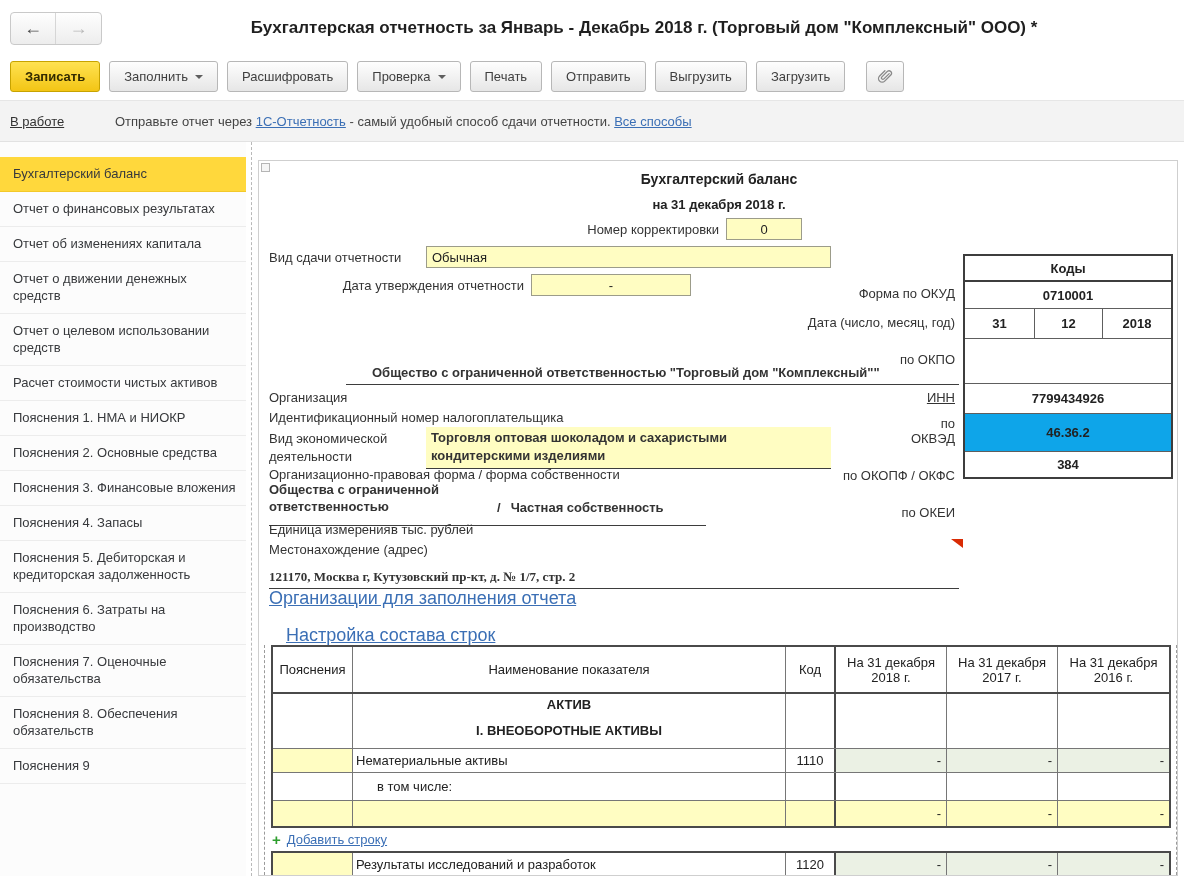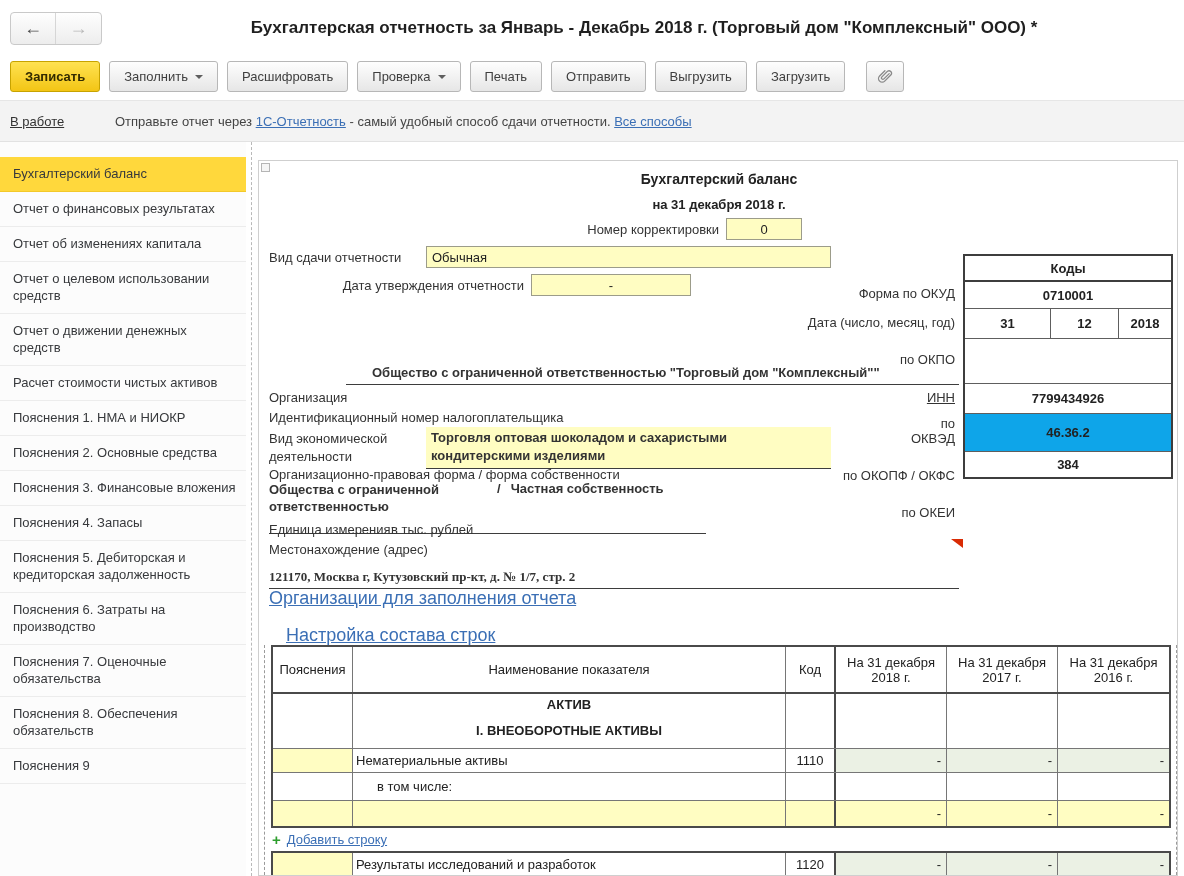--- a/index.html
+++ b/index.html
@@ -68,21 +68,21 @@
   .bold { font-weight:bold; }
   .uline { border-bottom:1px solid #3d3d3d; }
 
   .org-value { position:absolute; left:87px; top:203px; width:613px; font-weight:bold;
     font-size:13px; line-height:18px; text-indent:26px; border-bottom:1px solid #3d3d3d;
     padding-bottom:2px; }
   .activity-value { position:absolute; left:167px; top:266px; width:405px; background:#fffdc2;
     font-weight:bold; font-size:13px; line-height:18px; padding:2px 5px 3px;
     border-bottom:1px solid #3d3d3d; }
   .legal-row { position:absolute; left:10px; top:320px; width:437px; display:flex;
-    align-items:flex-start; border-bottom:1px solid #3d3d3d; padding-bottom:18px; }
+    align-items:flex-end; border-bottom:1px solid #3d3d3d; padding-bottom:10px; }
   .legal-left { width:218px; font-weight:bold; line-height:17px; }
   .legal-sep { font-weight:bold; margin:0 10px; }
   .legal-own { font-weight:bold; }
 
   .note-marker { position:absolute; left:692px; top:378px; width:0; height:0;
     border-top:9px solid #d92b04; border-left:12px solid transparent; }
 
   
   .codes { position:absolute; left:704px; top:93px; width:210px; border:2px solid #3d3d3d; background:#fff; }
   .codes .crow { display:flex; border-bottom:1px solid #5e5e5e; align-items:stretch; }
@@ -187,22 +187,22 @@
     <span class="status-link">В работе</span>
     <span class="status-msg">
       <span>Отправьте отчет через </span><span class="lnk">1С-Отчетность</span><span> - самый удобный способ сдачи отчетности. </span><span class="lnk">Все способы</span>
     </span>
   </div>
 
   <div class="sidebar">
     <div class="side-item selected">Бухгалтерский баланс</div>
     <div class="side-item">Отчет о финансовых результатах</div>
     <div class="side-item">Отчет об изменениях капитала</div>
+    <div class="side-item">Отчет о движении денежных средств</div>
     <div class="side-item">Отчет о целевом использовании средств</div>
-    <div class="side-item">Отчет о движении денежных средств</div>
     <div class="side-item">Расчет стоимости чистых активов</div>
     <div class="side-item">Пояснения 1. НМА и НИОКР</div>
     <div class="side-item">Пояснения 2. Основные средства</div>
     <div class="side-item">Пояснения 3. Финансовые вложения</div>
     <div class="side-item">Пояснения 4. Запасы</div>
     <div class="side-item">Пояснения 5. Дебиторская и кредиторская задолженность</div>
     <div class="side-item">Пояснения 6. Затраты на производство</div>
     <div class="side-item">Пояснения 7. Оценочные обязательства</div>
     <div class="side-item">Пояснения 8. Обеспечения обязательств</div>
     <div class="side-item">Пояснения 9</div>
@@ -259,21 +259,21 @@
     <div class="r-lbl" style="top:344px;">по ОКЕИ</div>
 
     <div class="codes">
       <div class="crow c-head">
           <div class="ccell" style="width:100%;">Коды</div>
         </div>
       <div class="crow" style="height:27px;">
           <div class="ccell" style="width:100%;">0710001</div>
         </div>
       <div class="crow" style="height:30px;">
-        <div class="ccell vsep" style="width:86px;">31</div>
+        <div class="ccell vsep" style="width:70px;">31</div>
         <div class="ccell vsep" style="width:68px;">12</div>
         <div class="ccell" style="flex:1;">2018</div>
       </div>
       <div class="crow" style="height:45px;">
           <div class="ccell" style="width:100%;"></div>
         </div>
       <div class="crow" style="height:30px;">
           <div class="ccell" style="width:100%;">7799434926</div>
         </div>
       <div class="crow yellow-bg" style="height:38px;">

